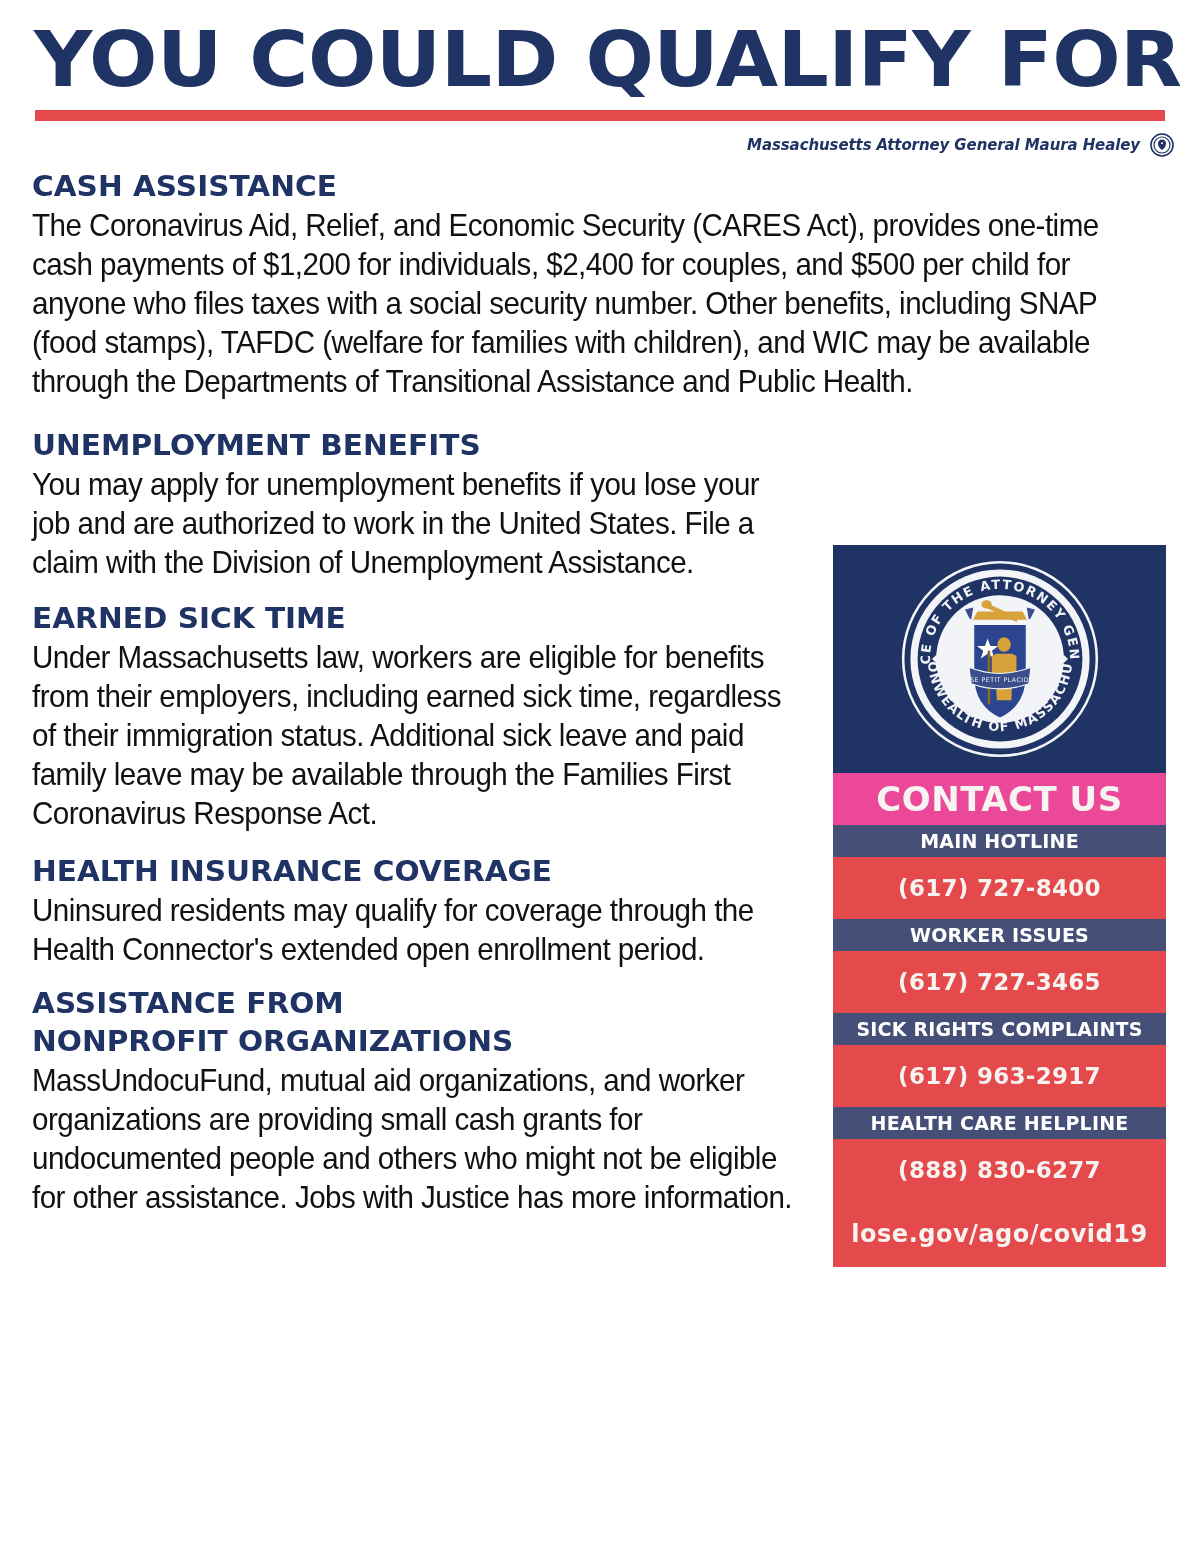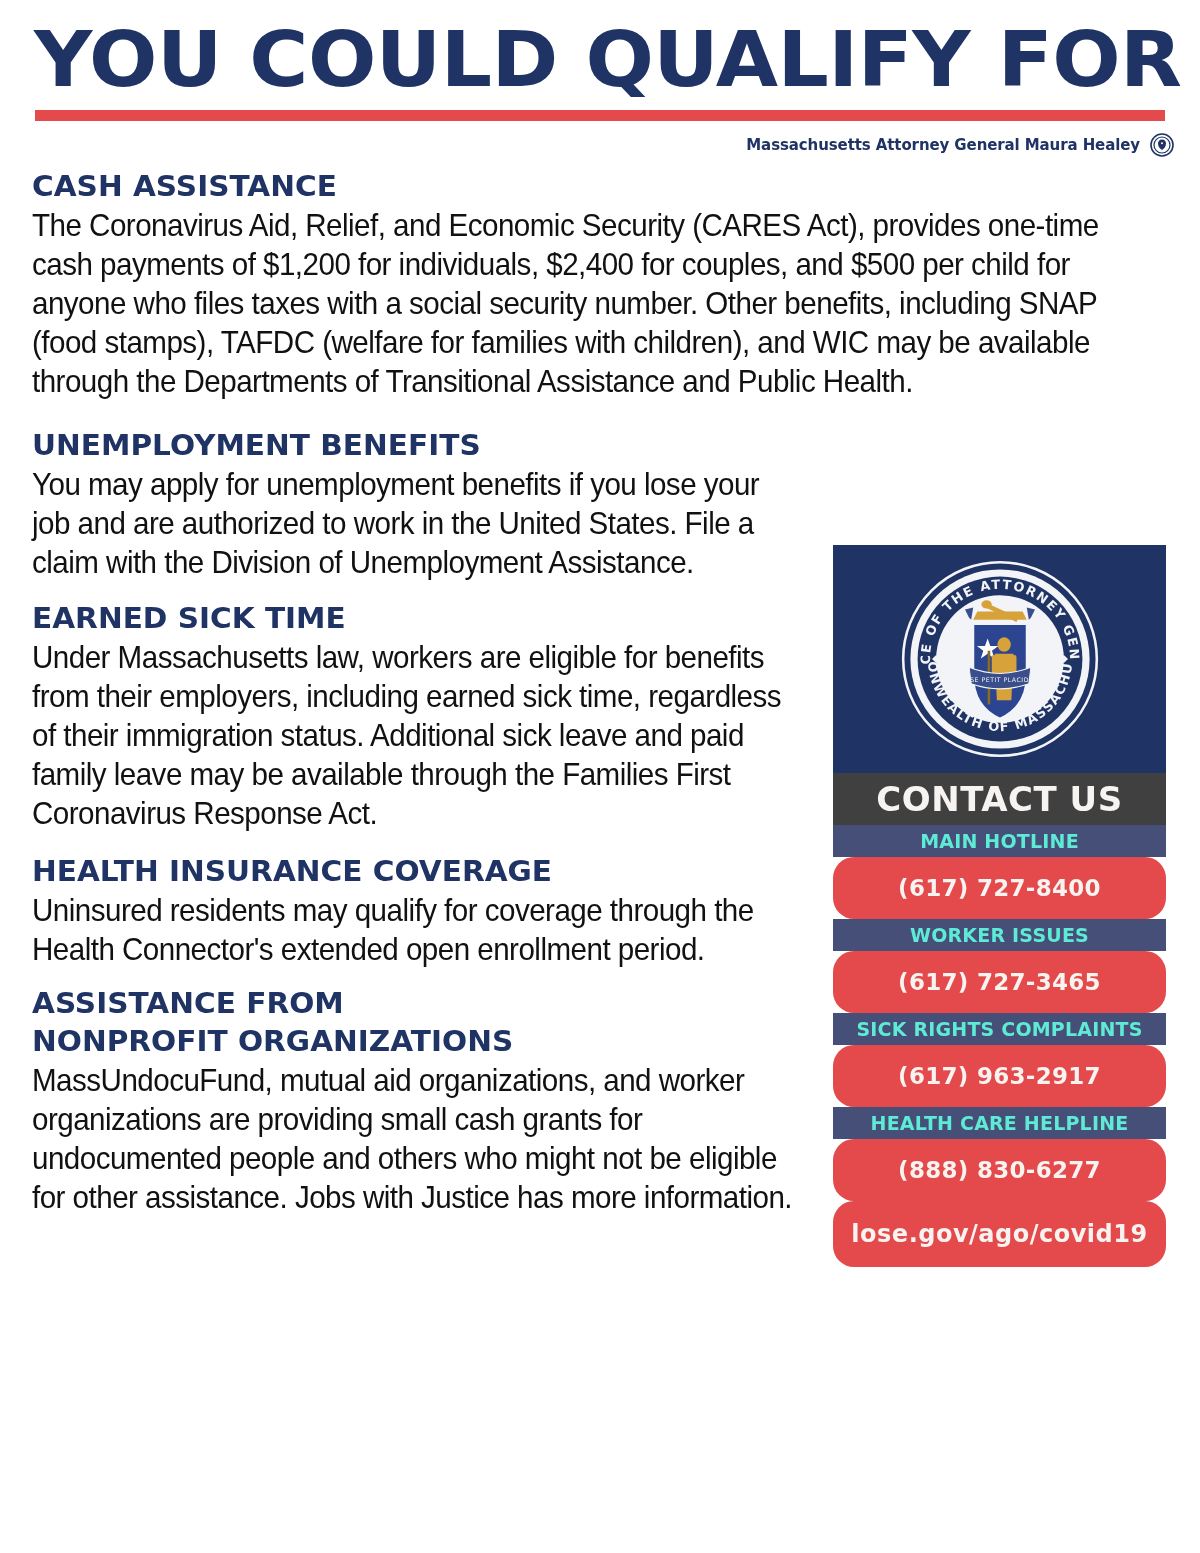--- a/index.html
+++ b/index.html
@@ -40,20 +40,21 @@
     top: 110px;
     width: 1130px;
     height: 11px;
     background: #E4494B;
   }
   .byline {
     position: absolute;
     right: 60px;
     top: 136px;
     font-family: "DejaVu Sans", sans-serif;
+    font-style: italic;
     font-weight: bold;
     font-size: 15px;
     letter-spacing: -0.1px;
     color: #1F3364;
     white-space: nowrap;
   }
   .byline-mark {
     position: absolute;
     right: 26px;
     top: 133px;
@@ -107,52 +108,51 @@
     width: 333px;
   }
   .seal-panel {
     background: #1F3364;
     height: 228px;
     display: flex;
     align-items: center;
     justify-content: center;
   }
   .contact-title {
-    background: #404040;
+    background: #ec4899;
     color: #F7F3F0;
     text-align: center;
     font-family: "DejaVu Sans", sans-serif;
     font-weight: bold;
     font-size: 34px;
     line-height: 52px;
     height: 52px;
     letter-spacing: 0.5px;
   }
   .row-label {
     background: #454F78;
-    color: #5eead4;
+    color: #ffffff;
     text-align: center;
     font-family: "DejaVu Sans", sans-serif;
     font-weight: bold;
     font-size: 19px;
     line-height: 32px;
     height: 32px;
     letter-spacing: 0.2px;
   }
   .row-value {
     background: #E4494B;
     color: #F7F3F0;
     text-align: center;
     font-family: "DejaVu Sans", sans-serif;
     font-weight: bold;
     font-size: 23px;
     line-height: 62px;
     height: 62px;
     letter-spacing: 0.3px;
-    border-radius: 21px;
   }
   .row-value.url { font-size: 24px; height: 66px; line-height: 66px; letter-spacing: 0.5px; }
 </style>
 </head>
 <body>
 
 <div class="header">
   <div class="banner-title">YOU COULD QUALIFY FOR</div>
   <div class="banner-rule"></div>
   <div class="byline">Massachusetts Attorney General Maura Healey</div>

